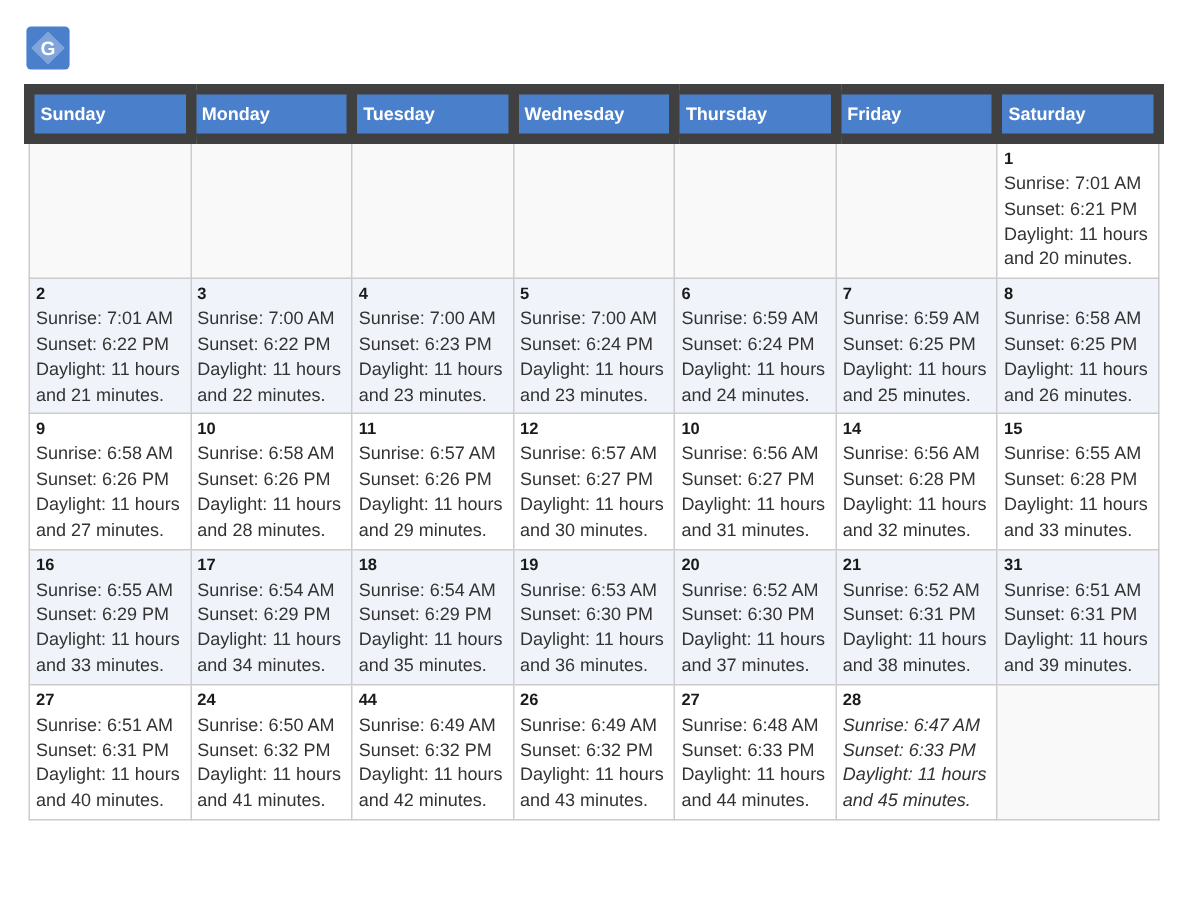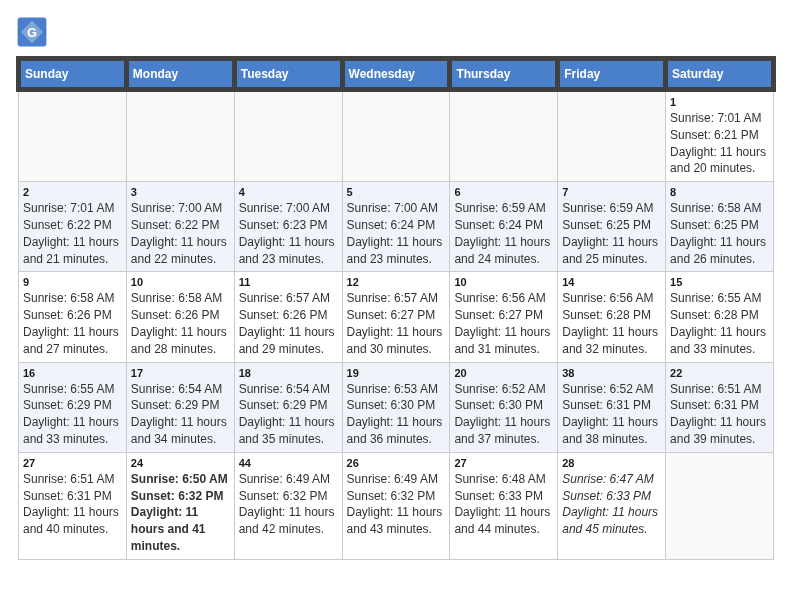--- a/index.html
+++ b/index.html
@@ -52,21 +52,21 @@
       border-collapse: collapse;
       table-layout: fixed;
     }
     .calendar th {
       background-color: #4a7fcb;
       color: #fff;
       font-size: 12px;
       font-weight: bold;
       padding: 6px 4px;
       text-align: left;
-      border: 5px solid #404040;
+      border: 7px solid #404040;
     }
     .calendar td {
       border: 1px solid #ccc;
       vertical-align: top;
       padding: 4px;
       font-size: 10px;
       color: #333;
       height: 88px;
       background: #fff;
     }
@@ -252,42 +252,42 @@
 Sunset: 6:30 PM
 Daylight: 11 hours and 36 minutes.</div>
         </td>
         <td>
           <span class="day-number">20</span>
           <div class="day-info" style="white-space: pre-line;">Sunrise: 6:52 AM
 Sunset: 6:30 PM
 Daylight: 11 hours and 37 minutes.</div>
         </td>
         <td>
-          <span class="day-number">38</span>
+          <span class="day-number">21</span>
           <div class="day-info" style="white-space: pre-line;">Sunrise: 6:52 AM
 Sunset: 6:31 PM
 Daylight: 11 hours and 38 minutes.</div>
         </td>
         <td>
-          <span class="day-number">22</span>
+          <span class="day-number">31</span>
           <div class="day-info" style="white-space: pre-line;">Sunrise: 6:51 AM
 Sunset: 6:31 PM
 Daylight: 11 hours and 39 minutes.</div>
         </td>
       </tr>
       <tr>
         <td>
           <span class="day-number">27</span>
           <div class="day-info" style="white-space: pre-line;">Sunrise: 6:51 AM
 Sunset: 6:31 PM
 Daylight: 11 hours and 40 minutes.</div>
         </td>
         <td>
           <span class="day-number">24</span>
-          <div class="day-info" style="white-space: pre-line; font-weight: bold;">Sunrise: 6:50 AM
+          <div class="day-info" style="white-space: pre-line;">Sunrise: 6:50 AM
 Sunset: 6:32 PM
 Daylight: 11 hours and 41 minutes.</div>
         </td>
         <td>
           <span class="day-number">44</span>
           <div class="day-info" style="white-space: pre-line;">Sunrise: 6:49 AM
 Sunset: 6:32 PM
 Daylight: 11 hours and 42 minutes.</div>
         </td>
         <td>

